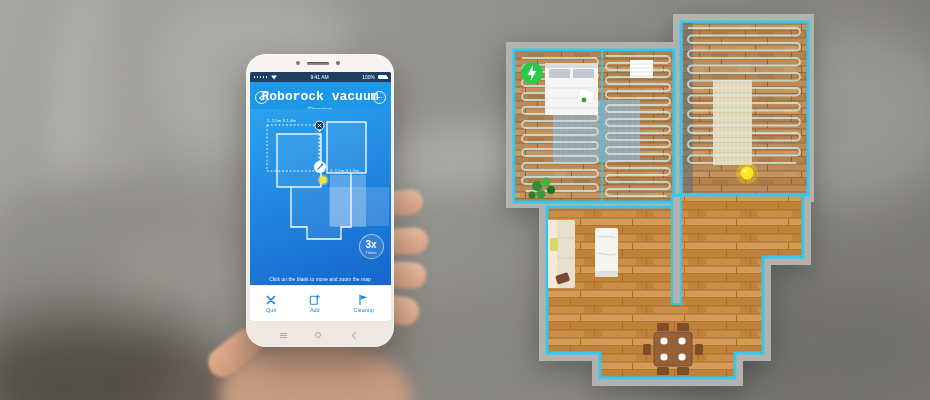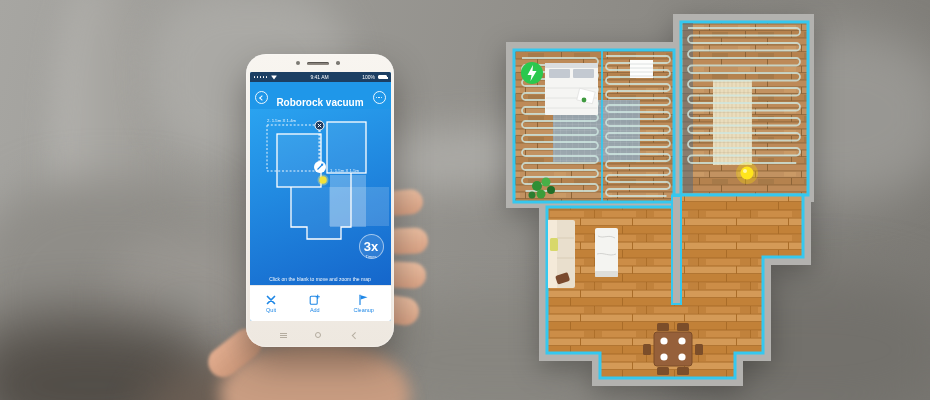--- a/index.html
+++ b/index.html
@@ -41,29 +41,29 @@
   .speaker{position:absolute;left:61px;top:7.5px;width:22px;height:3.5px;border-radius:2px;background:#8d877f;box-shadow:inset 0 1px 1px rgba(0,0,0,.4);}
   .screen{position:absolute;left:3.5px;top:18px;width:141px;height:249px;border-radius:2px;overflow:hidden;background:#1e8fe0;display:flex;flex-direction:column;}
   .statusbar{height:10px;background:var(--status-bar-bg);display:flex;align-items:center;justify-content:space-between;padding:0 4px;color:#fff;font-size:5px;}
   .sb-left,.sb-right{display:flex;align-items:center;gap:1.5px;}
   .sig-dot{width:1.6px;height:1.6px;border-radius:50%;background:#fff;display:inline-block;}
   .wifi{width:6px;height:5px;background:#fff;clip-path:polygon(50% 100%,0 20%,100% 20%);border-radius:1px;margin-left:2px;}
   .battery{width:9px;height:4.5px;border:.7px solid #fff;border-radius:1px;position:relative;margin-left:1px;}
   .battery::after{content:"";position:absolute;left:.5px;top:.5px;bottom:.5px;width:6.5px;background:#fff;}
   .battery::before{content:"";position:absolute;right:-2px;top:1px;width:1.2px;height:2px;background:#fff;}
   .apphead{height:27px;background:#1f97e9;position:relative;color:#fff;text-align:center;}
-  .app-title{font-size:10px;font-weight:bold;padding-top:15px;}
+  .app-title{font-size:13px;font-weight:bold;padding-top:7px;font-family:Liberation Mono, monospace;}
   .app-sub{font-size:6px;opacity:.85;margin-top:1.5px;}
   .circ-btn{position:absolute;top:9px;width:13px;height:13px;border:1px solid rgba(255,255,255,.9);border-radius:50%;display:flex;align-items:center;justify-content:center;}
   .btn-back{left:5px;} .btn-more{right:5px;}
   .chev{width:4px;height:4px;border-left:1.2px solid #fff;border-bottom:1.2px solid #fff;transform:rotate(45deg);margin-left:1.5px;}
   .dots3{display:flex;gap:1.2px;} .dots3 i{width:1.4px;height:1.4px;background:#fff;border-radius:50%;}
   .maparea{flex:1;position:relative;background:linear-gradient(160deg,var(--map-top),var(--map-bottom));}
   .counter{position:absolute;right:7px;bottom:26px;width:25px;height:25px;border:1px solid rgba(255,255,255,.55);border-radius:50%;background:rgba(255,255,255,.10);color:#fff;text-align:center;}
-  .counter .cv{font-size:13px;font-weight:bold;margin-top:4px;} .counter .cu{font-size:4.2px;opacity:.9;}
+  .counter .cv{font-size:10px;font-weight:bold;margin-top:4px;} .counter .cu{font-size:4.2px;opacity:.9;}
   .hint{position:absolute;bottom:3px;width:100%;text-align:center;font-size:5px;color:rgba(255,255,255,.95);}
   .toolbar{height:36px;background:#fff;display:flex;align-items:center;justify-content:space-around;border-top:1px solid #e8e8e8;}
   .tool{display:flex;flex-direction:column;align-items:center;gap:2px;color:var(--app-accent);}
   .tool .tl{font-size:5.5px;}
   .chin-nav{position:absolute;left:0;right:0;top:272px;height:18px;display:flex;align-items:center;}
   .nav-i{position:absolute;color:#b4ac9f;}
   .nav-menu{left:34px;width:7px;height:5px;border-top:1px solid #b4ac9f;border-bottom:1px solid #b4ac9f;}
   .nav-menu::after{content:"";display:block;margin-top:1.4px;border-top:1px solid #b4ac9f;}
   .nav-home{left:69px;width:6px;height:6px;border:1px solid #b4ac9f;border-radius:50%;}
   .nav-back{left:107px;width:4.5px;height:4.5px;border-left:1.2px solid #b4ac9f;border-bottom:1.2px solid #b4ac9f;transform:rotate(45deg);}

